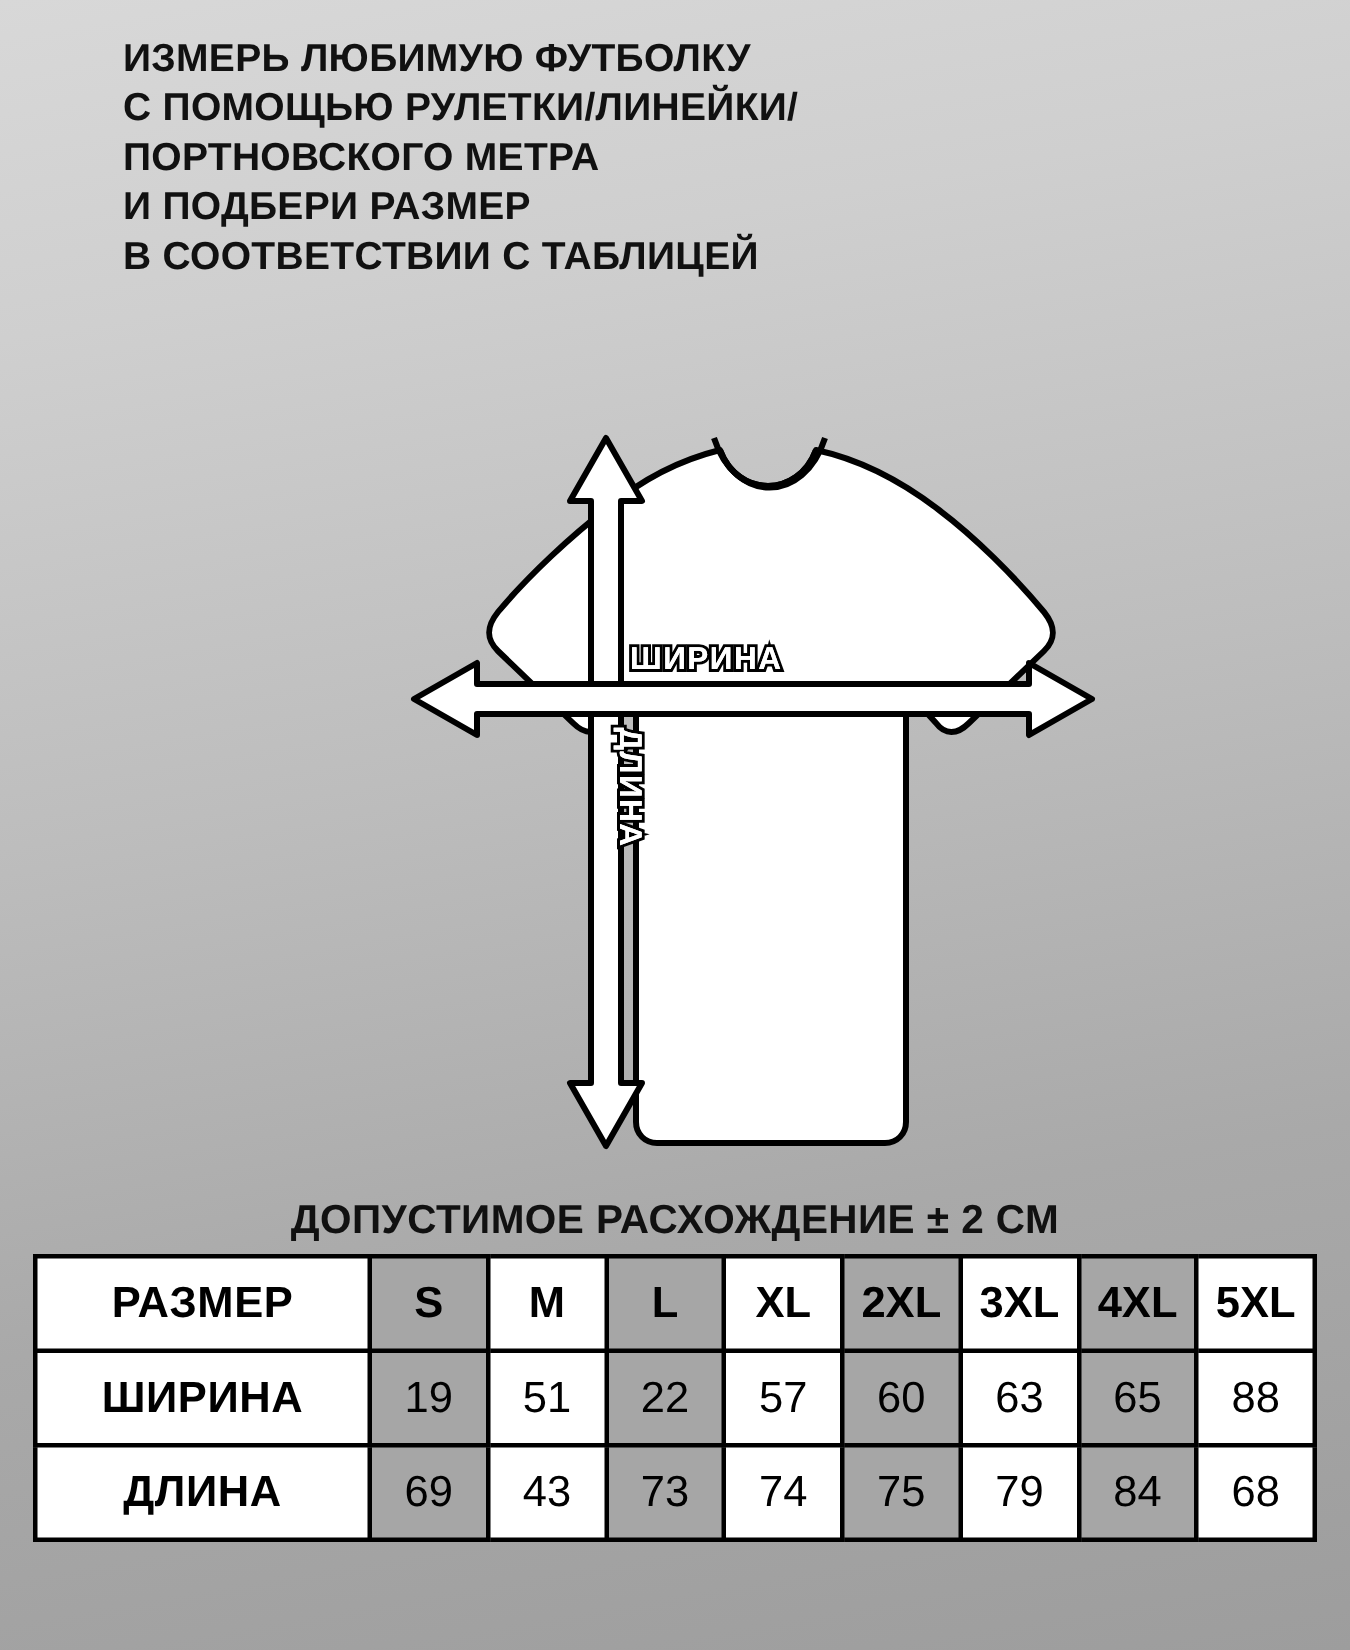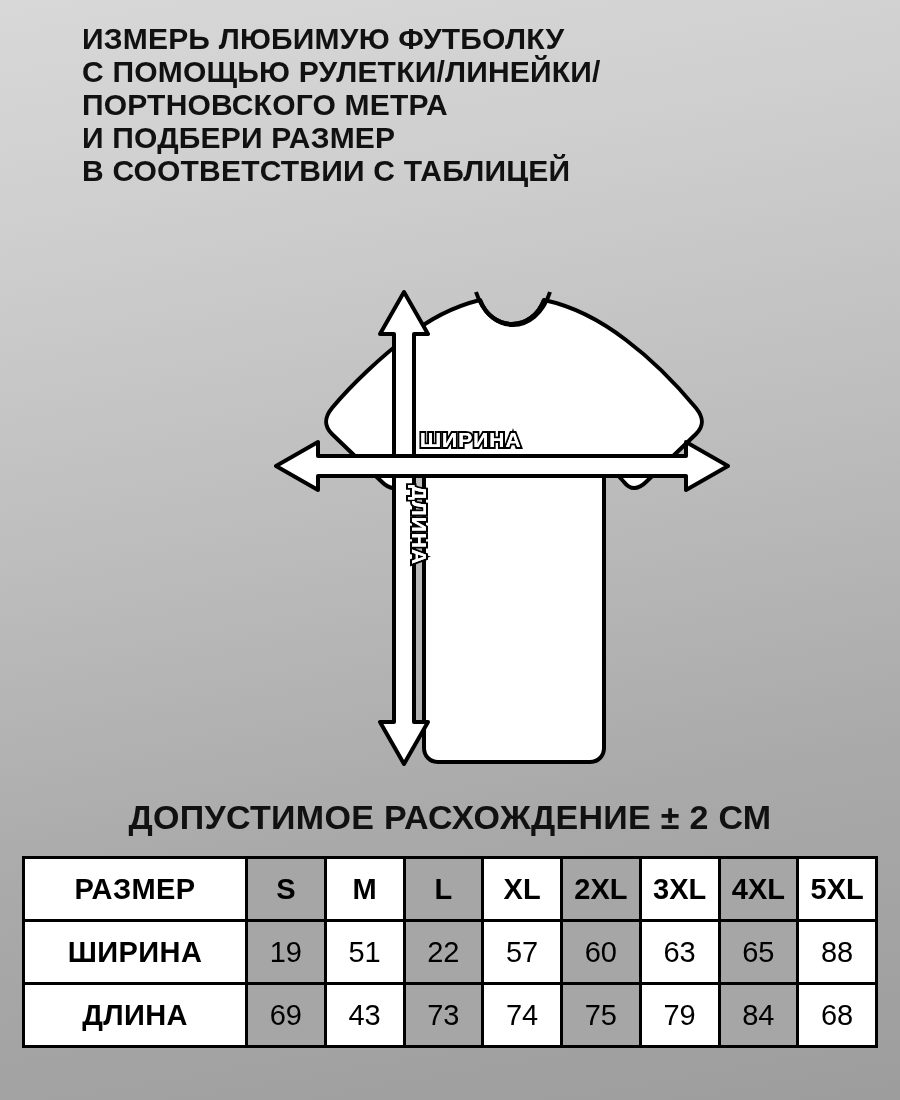--- a/index.html
+++ b/index.html
@@ -20,21 +20,21 @@
     background: linear-gradient(170deg, #d8d8d8 0%, #cfcfcf 18%, #bdbdbd 45%, #a9a9a9 72%, #9d9d9d 100%);
   }
 
   
   .headline {
     position: absolute;
     left: 82px;
     top: 22px;
     width: 760px;
     font-weight: bold;
-    font-size: 30px;
+    font-size: 26px;
     line-height: 33px;
     letter-spacing: 0.2px;
     color: #111;
     white-space: pre-line;
   }
 
   
   .shirt-wrap {
     position: absolute;
     left: 180px;
@@ -96,30 +96,30 @@
   .label-len-top { z-index: 6; }
 
   
   .tolerance {
     position: absolute;
     left: 0;
     top: 798px;
     width: 900px;
     text-align: center;
     font-weight: bold;
-    font-size: 34px;
+    font-size: 27px;
     letter-spacing: 0.3px;
     color: #111;
   }
 
   
   .table-wrap {
     position: absolute;
     left: 22px;
-    top: 856px;
+    top: 836px;
     width: 856px;
   }
   table.sizes {
     border-collapse: collapse;
     width: 856px;
     table-layout: fixed;
   }
   table.sizes td {
     border: 3px solid #000;
     height: 58px;

